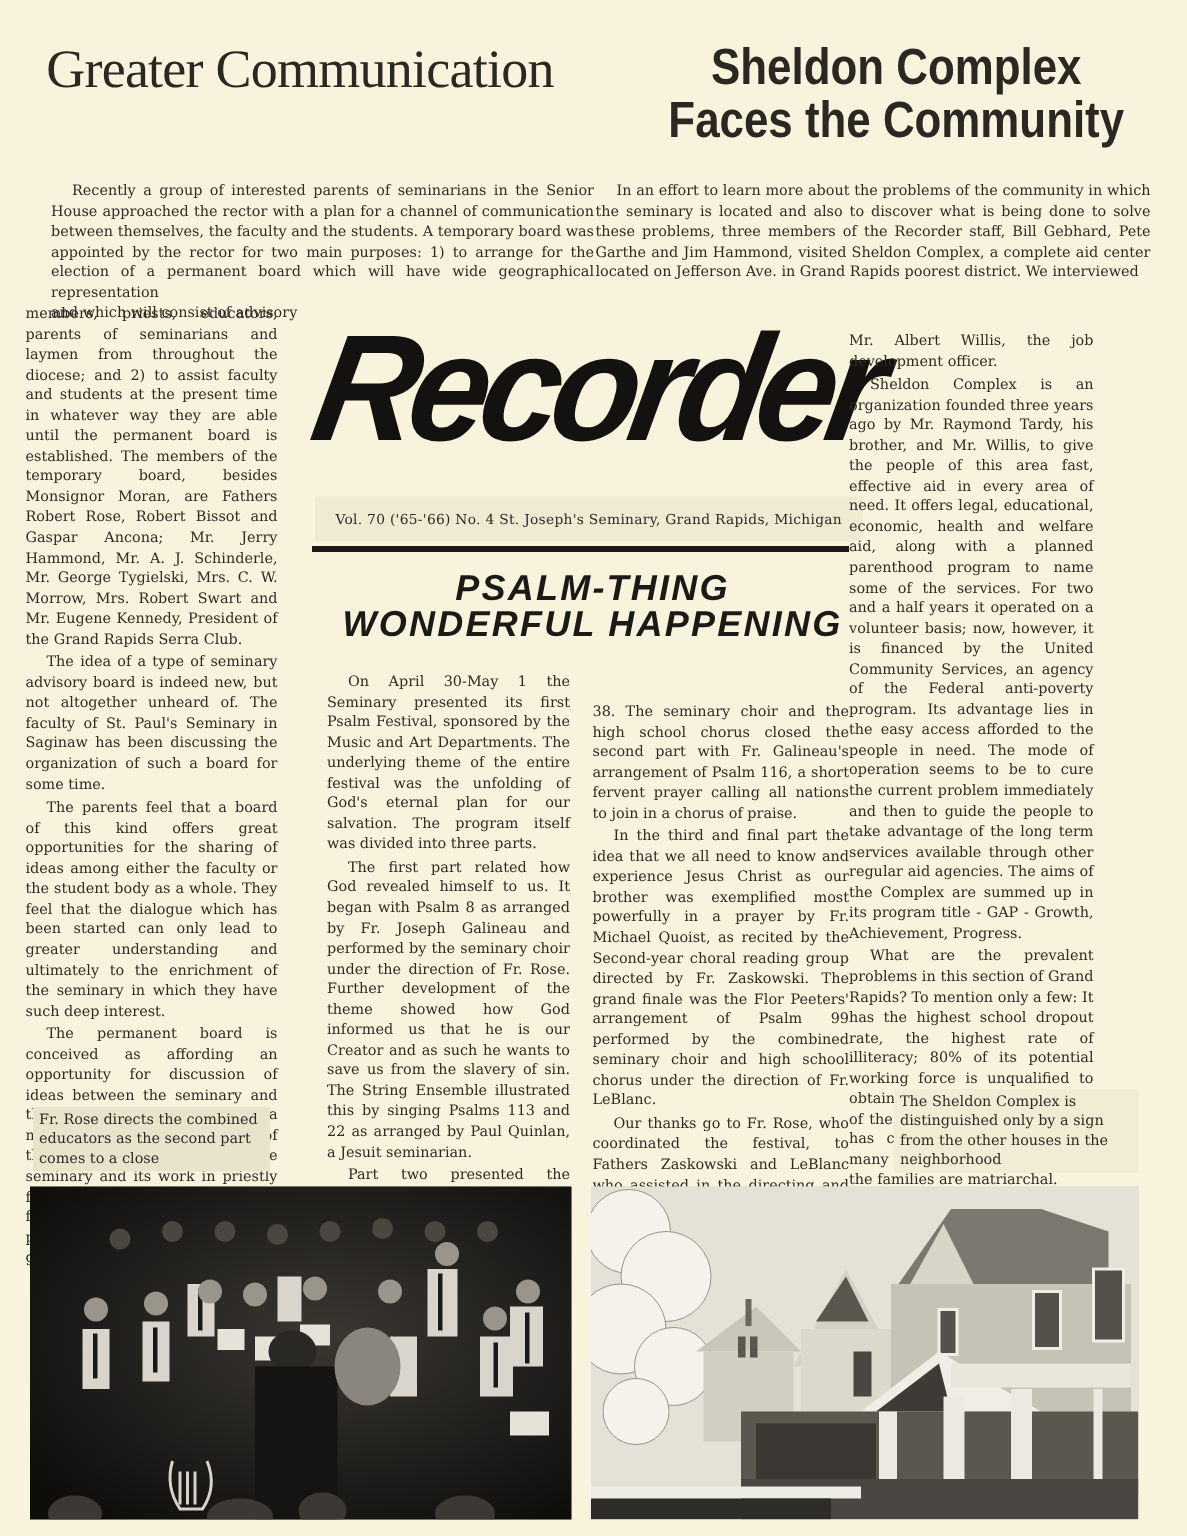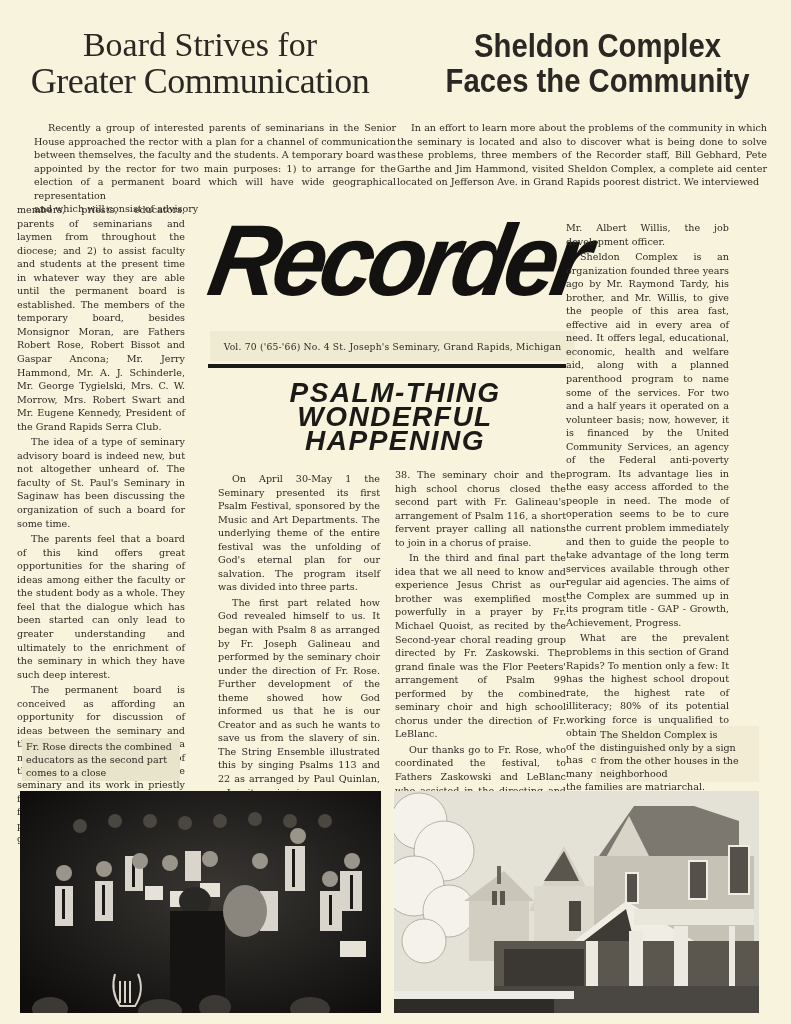--- a/index.html
+++ b/index.html
@@ -21,58 +21,57 @@
     font-size:9.6px; line-height:13.55px; text-align:justify;
     color:#2e2a24;
   }
   .body p { margin:0; text-indent:14px; }
   .body p + p { margin-top:2px; }
   .body p.noind { text-indent:0; }
   #intro-left { left:34px; top:121px; width:362px; }
   #intro-right { left:397px; top:121px; width:370px; }
   #col1 { left:17px; top:203px; width:168px; }
   #col4 { left:566px; top:179px; width:163px;margin-top:42px; }
-  #col2 { left:218px; top:472px; width:162px; }
+  #col2 { left:218px; top:448px; width:162px; }
   #col3 { left:395px; top:468px; width:171px; }
   #logo {
     left:212px; top:202px; width:372px; height:115px;
     display:flex; align-items:center; justify-content:center;
   }
   #logo span {
     font-family:"Liberation Sans", sans-serif; font-weight:bold; font-style:italic;
     font-size:96px; color:#141210; letter-spacing:-6px;
     transform:skewX(-10deg) scaleY(1.05);
   }
   #masthead-bar {
     left:210px; top:331px; width:365px; height:30px;
     background:#efead2; display:flex; align-items:center; justify-content:center;
     font-size:9.2px; color:#2e2a24; letter-spacing:0.2px;
   }
   #masthead-rule { left:208px; top:364px; width:358px; height:4px; background:#1c1a16; }
   #psalm-title {
     left:210px; top:381px; width:370px; text-align:center;
     font-family:"Liberation Sans", sans-serif; font-weight:bold; font-style:italic;
-    color:#1c1a16; font-size:28px; line-height:24px; letter-spacing:1.5px;
+    color:#1c1a16; font-size:24px; line-height:24px; letter-spacing:1.5px;
   }
   .caption {
     background:#e8e3cb; font-size:9.6px; line-height:13px; color:#2e2a24;
     padding:2px 4px;
   }
   #cap-left { left:22px; top:738px; width:150px; }
   #cap-right { left:596px; top:726px; width:155px; background:#f1ecd3; }
   .sig { text-align:right; padding-right:6px; }
   .photo { overflow:hidden; }
   #photo-choir { left:20px; top:791px; width:361px; height:222px; background:#1a1917; }
   #photo-house { left:394px; top:791px; width:365px; height:222px; background:#dcd8c8; }
 </style>
 </head>
 <body>
 
 <div id="h-board" class="abs headline">
-  <div>Board Strives for</div>
   <div class="l2">Greater Communication</div>
 </div>
 
 <div id="h-sheldon" class="abs headline">
   <div>Sheldon Complex</div>
   <div>Faces the Community</div>
 </div>
 
 <div id="intro-left" class="abs body">
   <p>Recently a group of interested parents of seminarians in the Senior House approached the rector with a plan for a channel of communication between themselves, the faculty and the students. A temporary board was appointed by the rector for two main purposes: 1) to arrange for the election of a permanent board which will have wide geographical representation</p>

